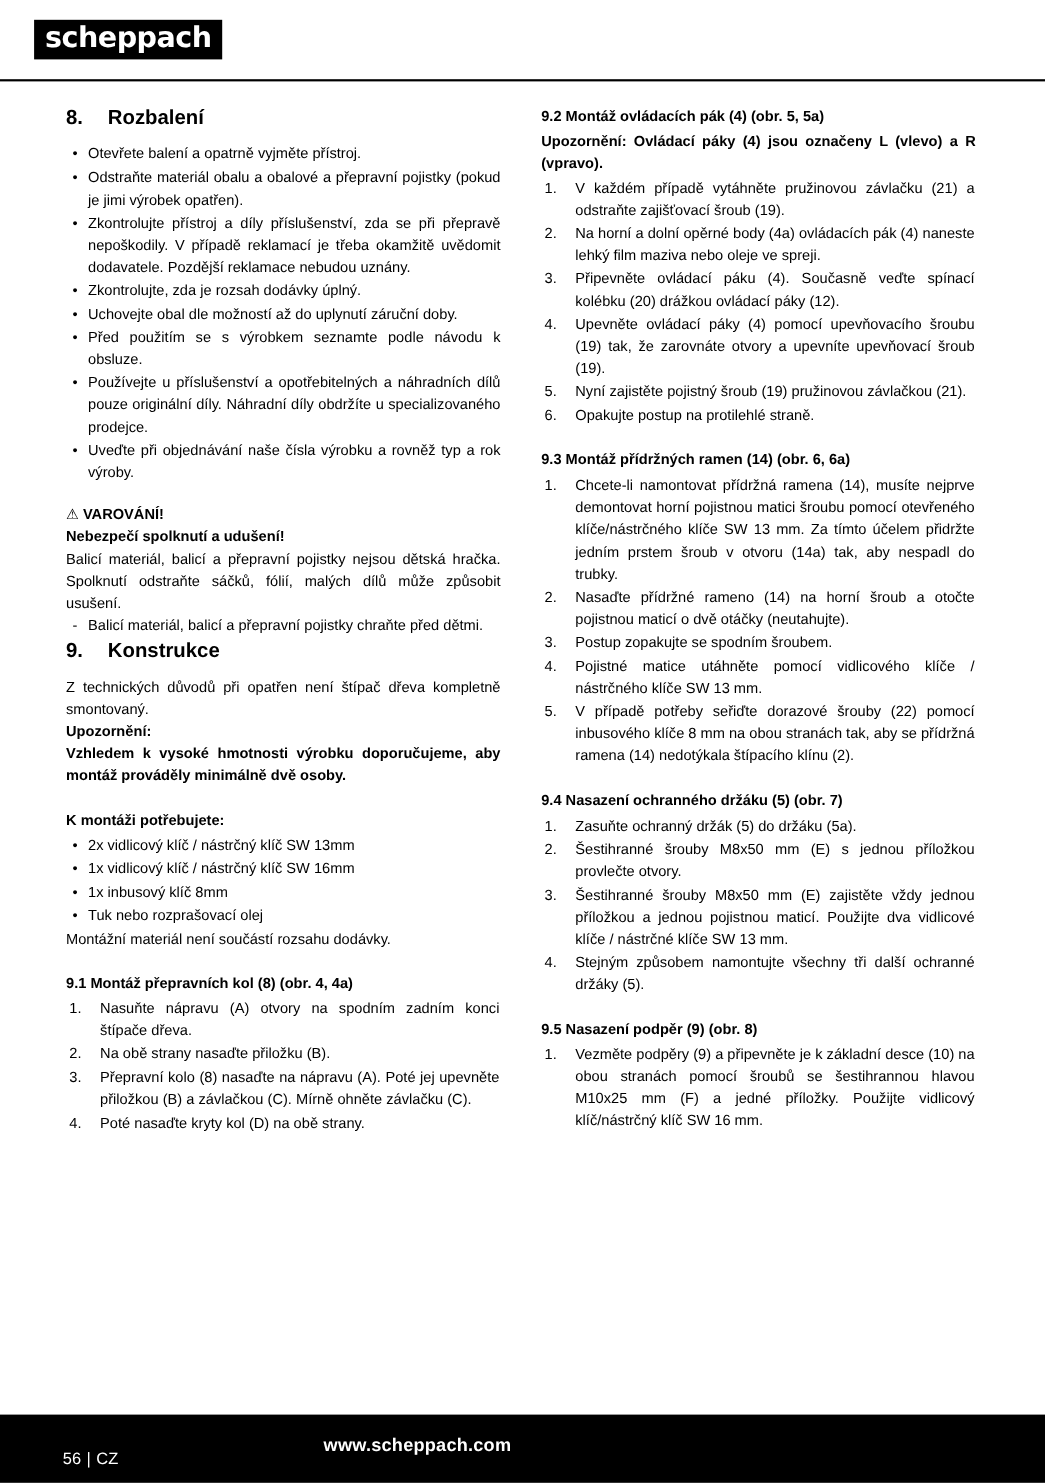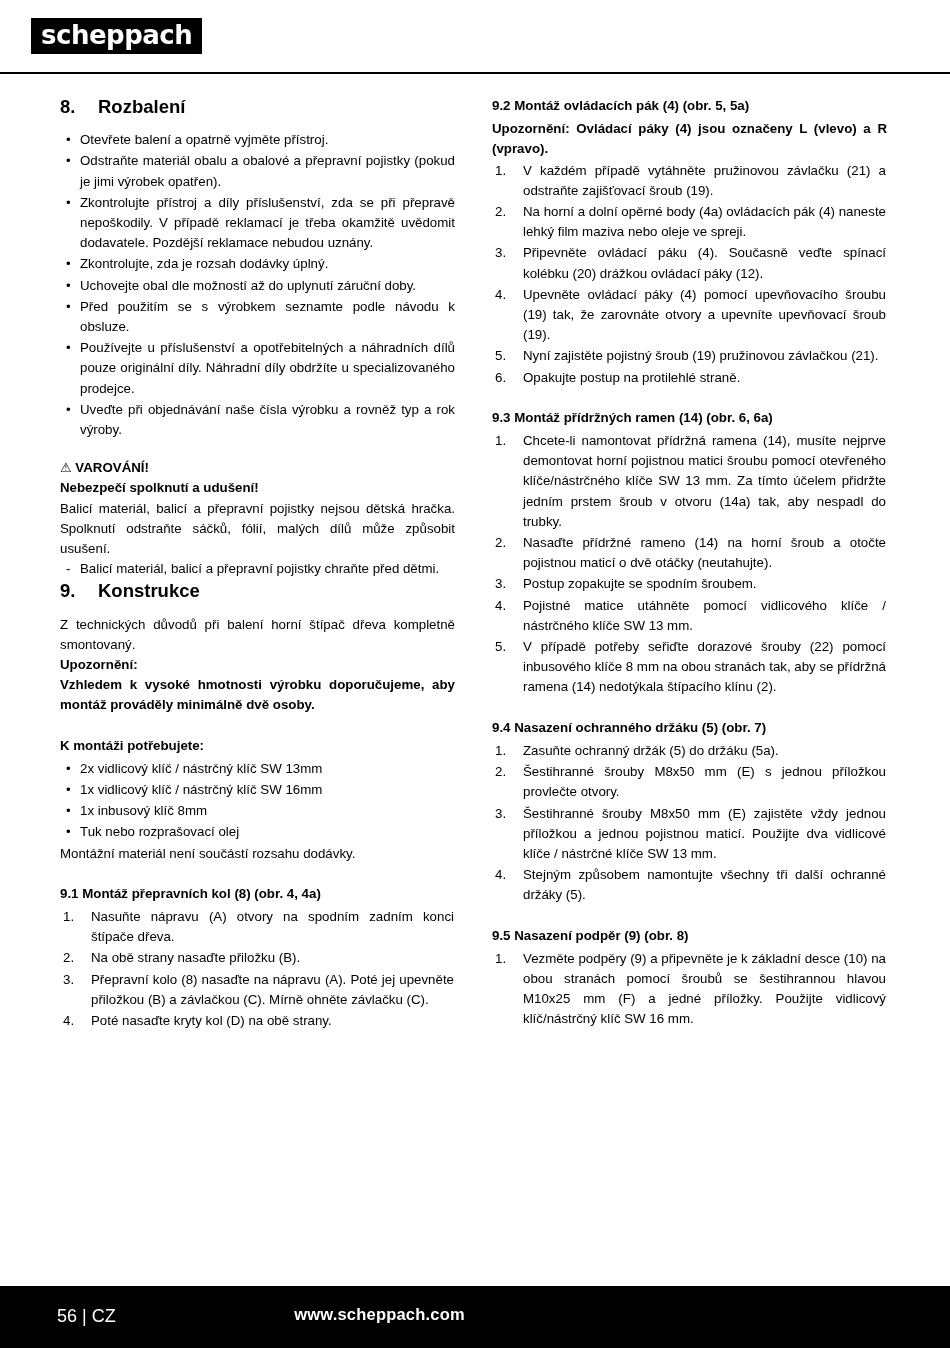--- a/index.html
+++ b/index.html
@@ -148,22 +148,22 @@
     left: 0;
     bottom: 0;
     width: 950px;
     height: 62px;
     background: #000000;
     color: #ffffff;
   }
   .footer-page {
     position: absolute;
     left: 57px;
-    top: 20px;
-    font-size: 18px;
+    top: 32px;
+    font-size: 15px;
   }
   .footer-page .bar {
     margin: 0 5px;
   }
   .footer-url {
     position: absolute;
     left: 0;
     top: 19px;
     width: 759px;
     text-align: center;
@@ -208,21 +208,21 @@
       <p class="tight bold">Nebezpečí spolknutí a udušení!</p>
       <p class="para">Balicí materiál, balicí a přepravní pojistky nejsou dětská hračka. Spolknutí odstraňte sáčků, fólií, malých dílů může způsobit usušení.</p>
       <ul class="bullets dashes">
         <li>Balicí materiál, balicí a přepravní pojistky chraňte před dětmi.</li>
       </ul>
 
       <h2 class="section space-before">
         <span class="num">9.</span><span>Konstrukce</span>
       </h2>
 
-      <p class="para">Z technických důvodů při balení horní štípač dřeva kompletně smontovaný.</p>
+      <p class="para">Z technických důvodů při opatřen není štípač dřeva kompletně smontovaný.</p>
       <p class="tight bold">Upozornění:</p>
       <p class="para bold">Vzhledem k vysoké hmotnosti výrobku doporučujeme, aby montáž prováděly minimálně dvě osoby.</p>
 
       <p class="subhead">K montáži potřebujete:</p>
       <ul class="bullets">
         <li>2x vidlicový klíč / nástrčný klíč SW 13mm</li>
         <li>1x vidlicový klíč / nástrčný klíč SW 16mm</li>
         <li>1x inbusový klíč 8mm</li>
         <li>Tuk nebo rozprašovací olej</li>
       </ul>

